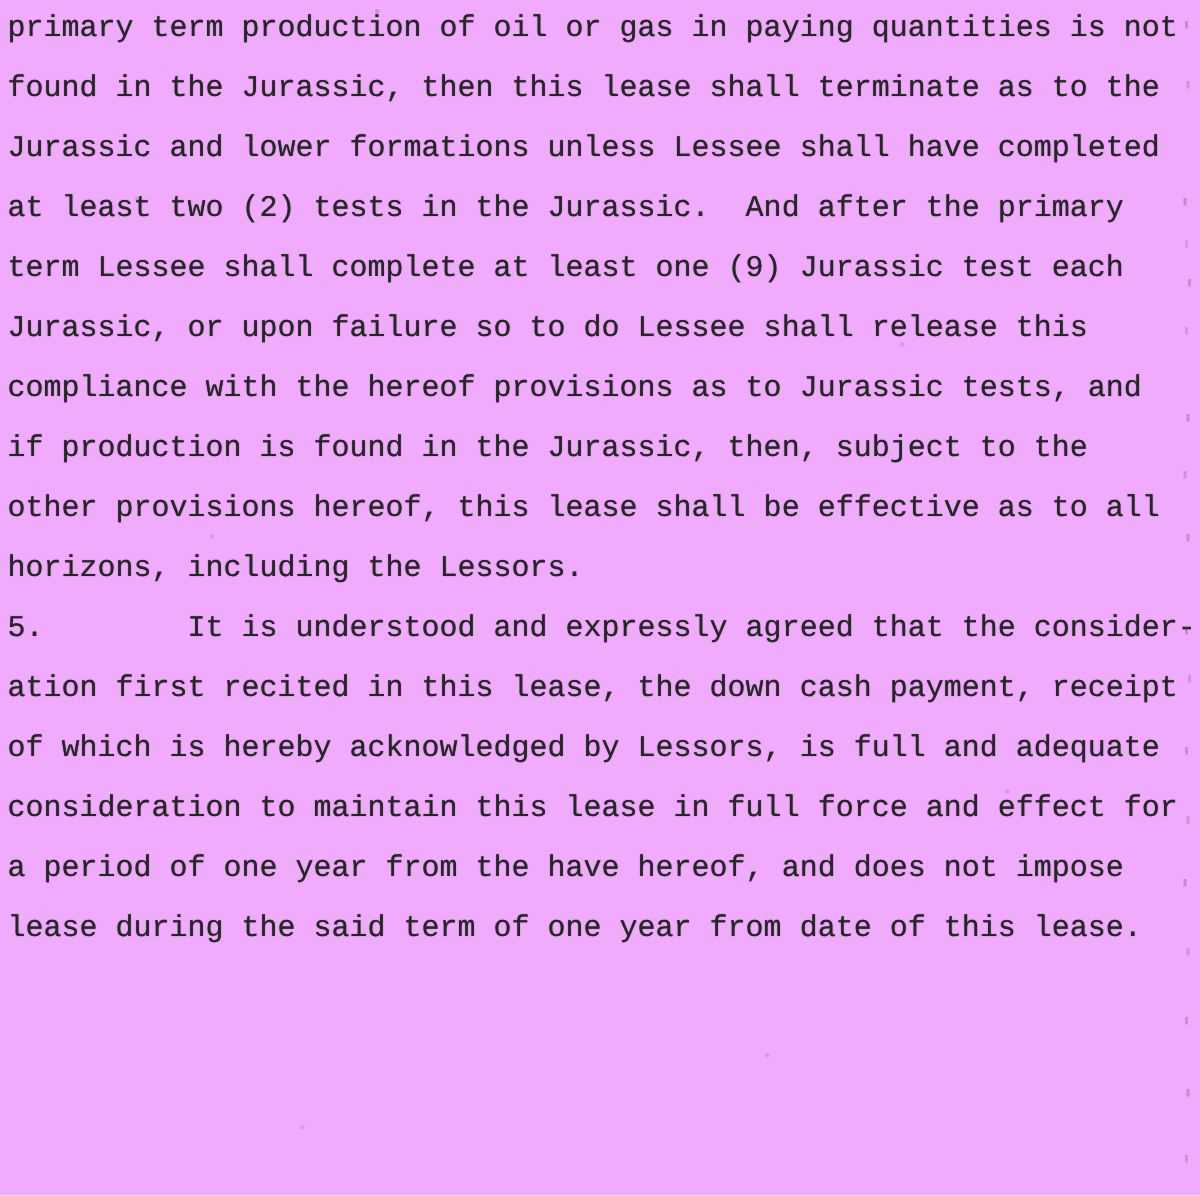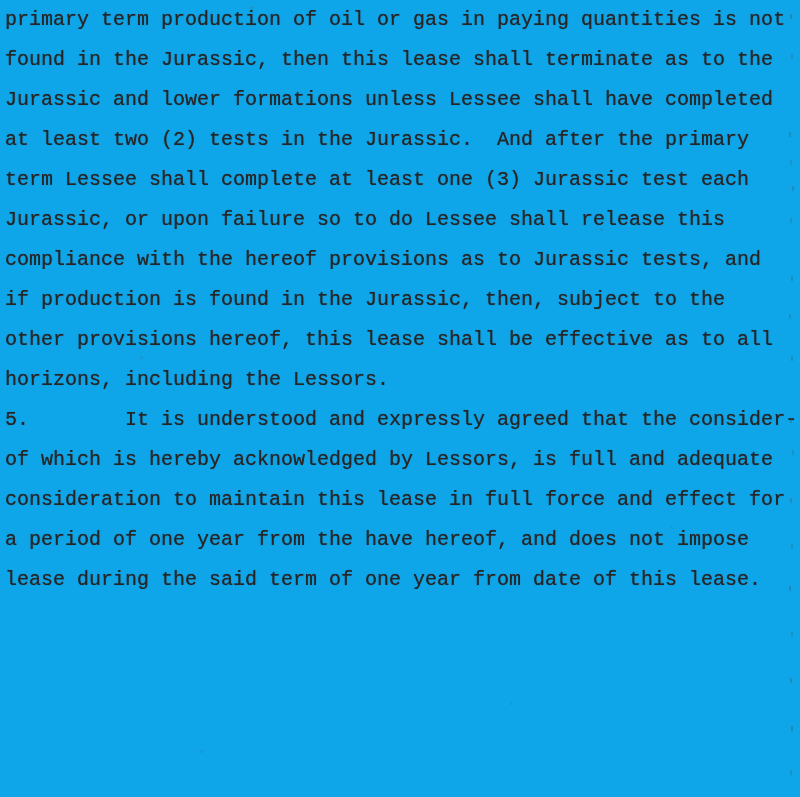--- a/index.html
+++ b/index.html
@@ -4,21 +4,21 @@
 <style>
   html, body {
     margin: 0;
     padding: 0;
     background: #ffffff;
   }
   .page {
     position: relative;
     width: 800px;
     height: 797px;
-    background: #0ea5e9;
+    background: #f0abfc;
     overflow: hidden;
     font-family: "Liberation Mono", "DejaVu Sans Mono", monospace;
   }
   .text-block {
     position: absolute;
     top: 0;
     left: 5px;
     width: 795px;
   }
   .line {
@@ -79,27 +79,28 @@
 </style>
 </head>
 <body>
 
 <div class="page">
   <div class="text-block">
     <div class="line">primary term production of oil or gas in paying quantities is not</div>
     <div class="line">found in the Jurassic, then this lease shall terminate as to the</div>
     <div class="line">Jurassic and lower formations unless Lessee shall have completed</div>
     <div class="line">at least two (2) tests in the Jurassic.  And after the primary</div>
-    <div class="line">term Lessee shall complete at least one (3) Jurassic test each</div>
+    <div class="line">term Lessee shall complete at least one (9) Jurassic test each</div>
     <div class="line">Jurassic, or upon failure so to do Lessee shall release this</div>
     <div class="line">compliance with the hereof provisions as to Jurassic tests, and</div>
     <div class="line">if production is found in the Jurassic, then, subject to the</div>
     <div class="line">other provisions hereof, this lease shall be effective as to all</div>
     <div class="line">horizons, including the Lessors.</div>
     <div class="line">5.        It is understood and expressly agreed that the consider-</div>
+    <div class="line">ation first recited in this lease, the down cash payment, receipt</div>
     <div class="line">of which is hereby acknowledged by Lessors, is full and adequate</div>
     <div class="line">consideration to maintain this lease in full force and effect for</div>
     <div class="line">a period of one year from the have hereof, and does not impose</div>
     <div class="line">lease during the said term of one year from date of this lease.</div>
   </div>
   <div class="speck"></div>
   <div class="dust"></div>
 </div>
 
 </body></html>

